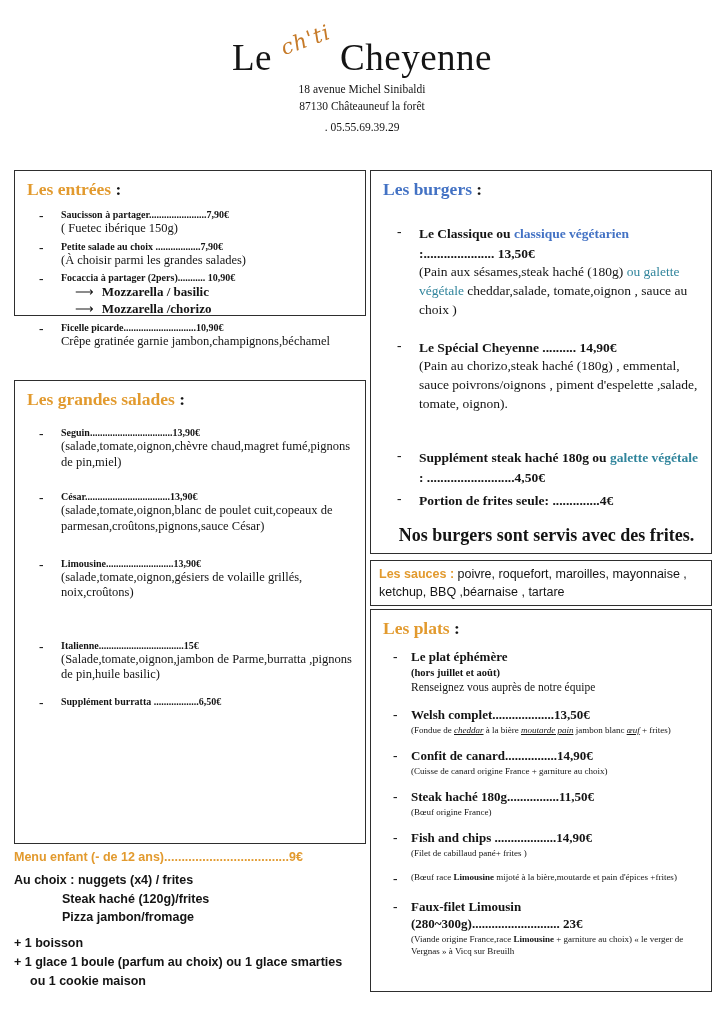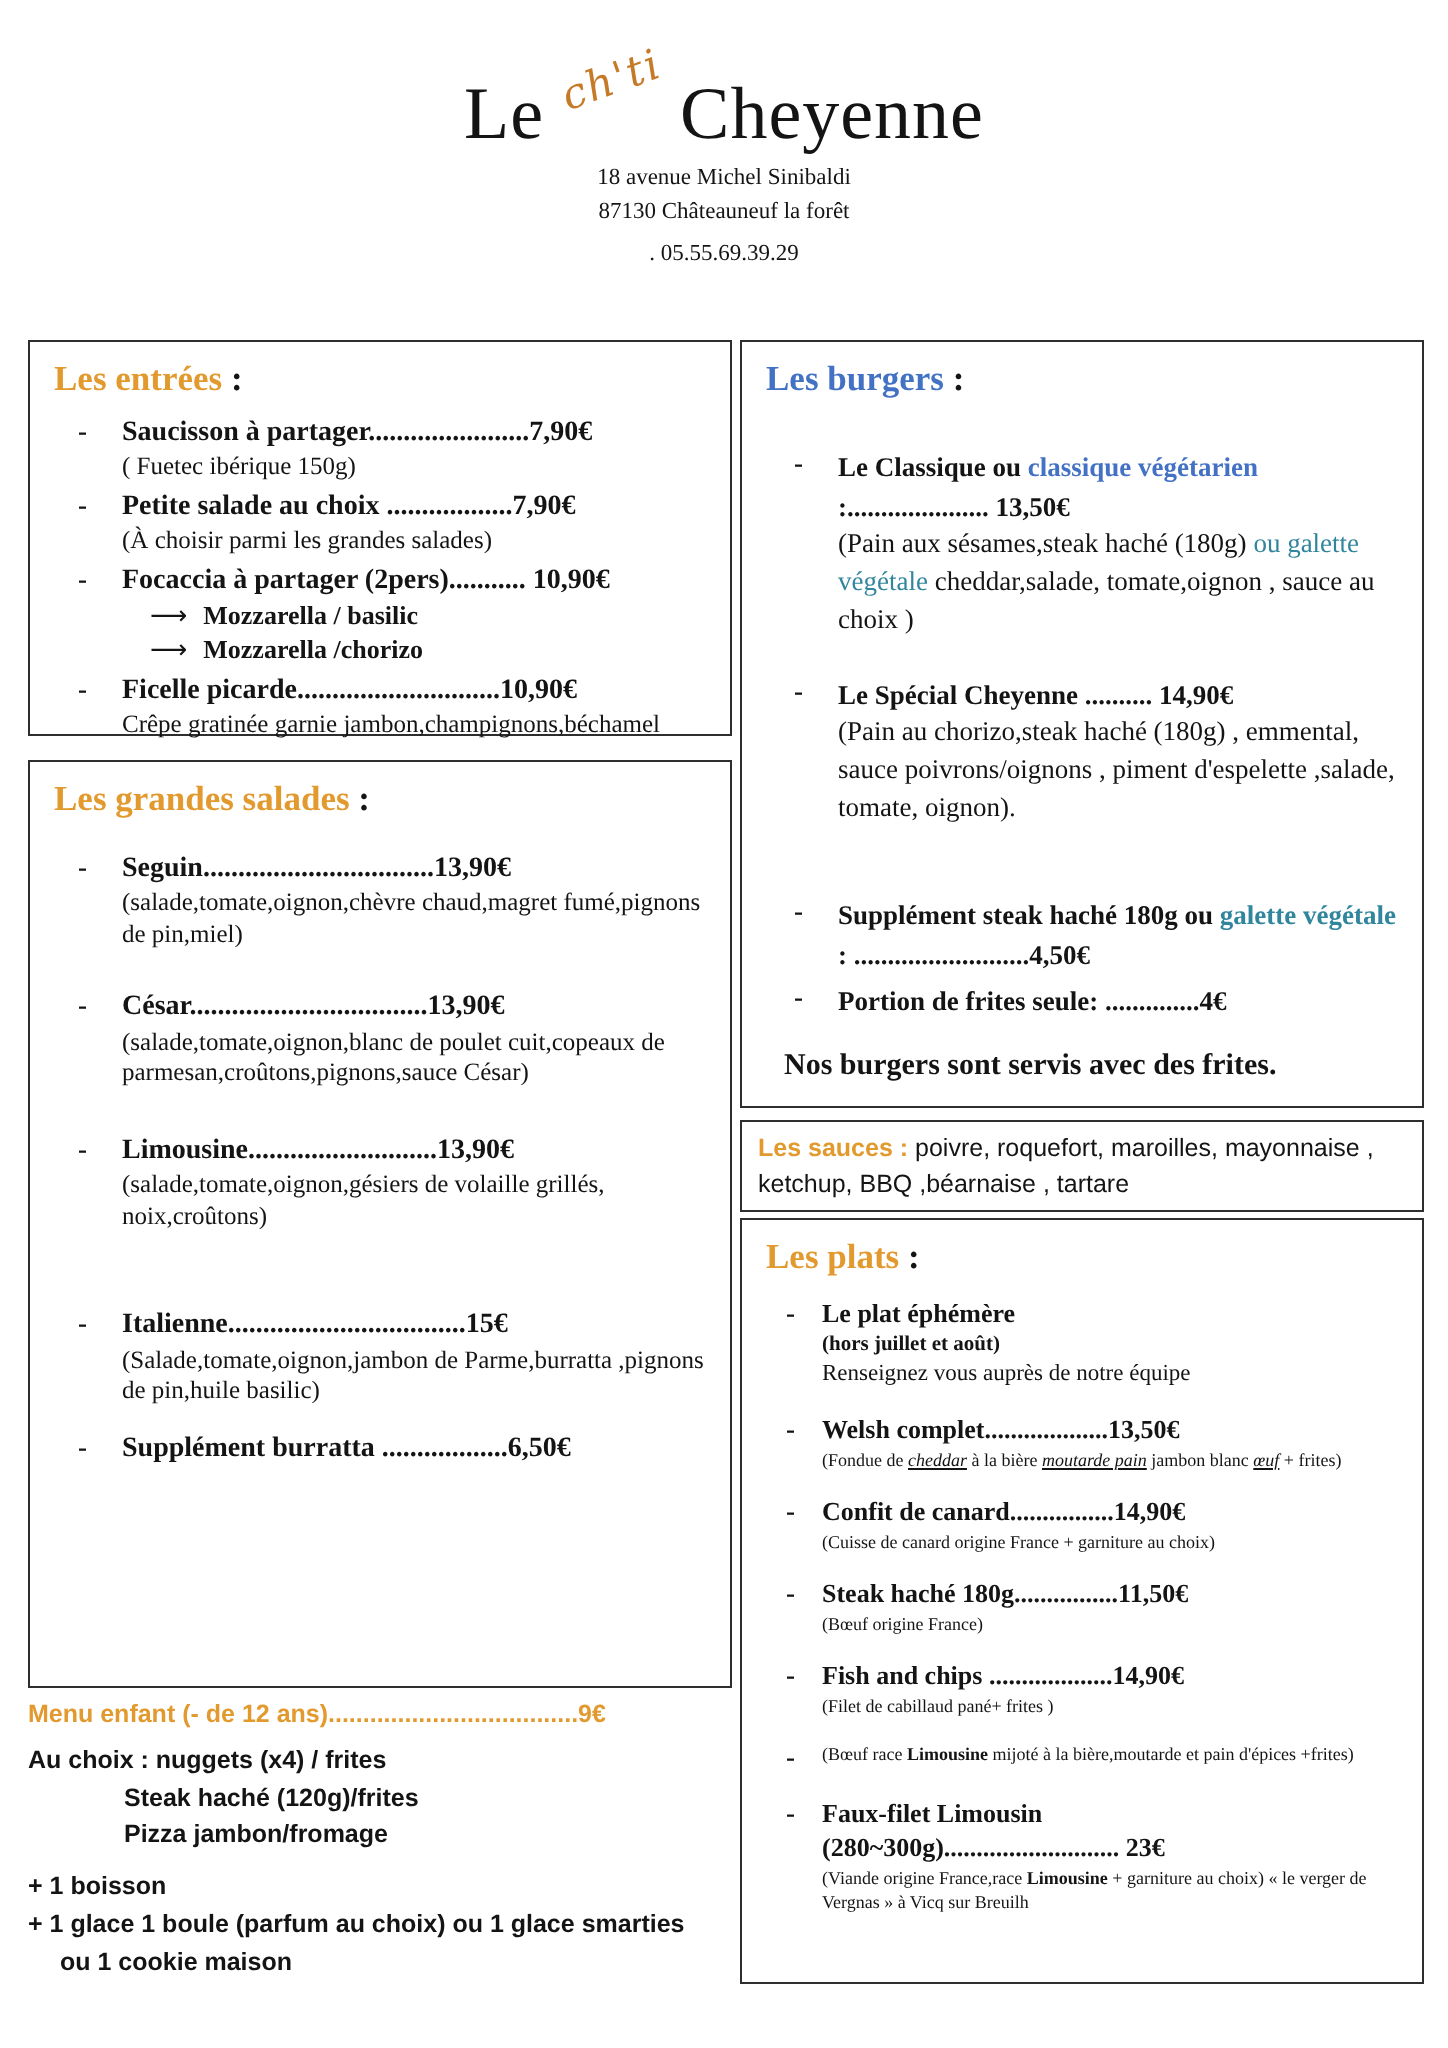--- a/index.html
+++ b/index.html
@@ -28,27 +28,27 @@
   .box { position:absolute; border:1px solid #2e2e2e; padding:6px 10px 6px 10px; background:#fff; }
   .sec-title { font-size:17.5px; font-weight:bold; margin:2px 0 8px 2px; }
   .orange { color:var(--orange); }
   .blue { color:var(--blue); }
   .teal { color:var(--teal); }
   .colon { color:#141414; font-weight:bold; }
 
   .item { display:flex; padding-left:14px; margin-bottom:3px; }
   .dash { flex:0 0 22px; font-weight:bold; font-size:13.5px; }
   .ib { flex:1; }
-  .iname { font-weight:bold; font-size:14px; line-height:1.3; }
+  .iname { font-weight:bold; font-size:10px; line-height:1.3; }
   .idesc { font-size:12.5px; line-height:1.25; }
   .isub { font-weight:bold; font-size:13px; line-height:1.3; padding-left:14px; }
   .arrow { margin-right:8px; font-weight:normal; }
 
   
-  .box-entrees { left:14px; top:170px; width:352px; height:198px; }
+  .box-entrees { left:14px; top:170px; width:352px; height:146px; }
   .box-salades { left:14px; top:380px; width:352px; height:464px; }
   .box-salades .item-gap-a { margin-bottom:20px; }
   .box-salades .item-gap-b { margin-bottom:22px; }
   .box-salades .item-gap-c { margin-bottom:38px; }
   .box-salades .item-gap-d { margin-bottom:12px; }
   .box-salades .sec-title { margin-bottom:16px; }
 
   .menu-enfant { position:absolute; left:14px; top:848px; width:352px;
     font-family:"Liberation Sans", sans-serif; font-weight:bold; font-size:12.5px; line-height:1.5; }
   .me-title { margin-bottom:4px; }
@@ -57,21 +57,21 @@
   .me-small-indent { margin-left:16px; }
 
   
   .box-burgers { left:370px; top:170px; width:342px; height:384px; }
   .box-burgers .sec-title { margin-bottom:24px; }
   .b-item { display:flex; padding-left:16px; margin-bottom:18px; }
   .bname { font-weight:bold; font-size:13.5px; line-height:1.45; }
   .bdesc { font-size:13.5px; line-height:1.4; }
   .b-gap-big { margin-bottom:34px; }
   .b-tight { margin-bottom:4px; }
-  .b-footer { font-weight:bold; font-size:15px; margin-top:14px; margin-left:11px; }
+  .b-footer { font-weight:bold; font-size:18px; margin-top:14px; margin-left:11px;text-align:center; }
 
   .box-sauces { left:370px; top:560px; width:342px; height:46px; padding:4px 8px; }
   .sauces-text { margin:0; font-family:"Liberation Sans", sans-serif; font-size:12.5px; line-height:1.45; color:#141414; }
   .sauces-label { font-weight:bold; }
 
   .box-plats { left:370px; top:609px; width:342px; height:383px; }
   .box-plats .sec-title { margin-bottom:10px; }
   .p-item { display:flex; padding-left:12px; margin-bottom:12px; }
   .p-item .dash { flex:0 0 18px; }
   .pname { font-weight:bold; font-size:13px; line-height:1.3; }

